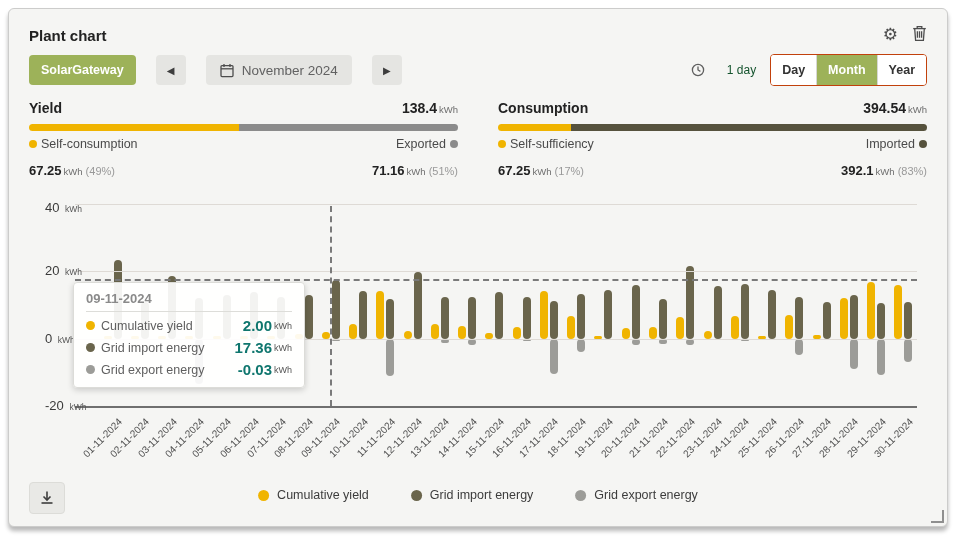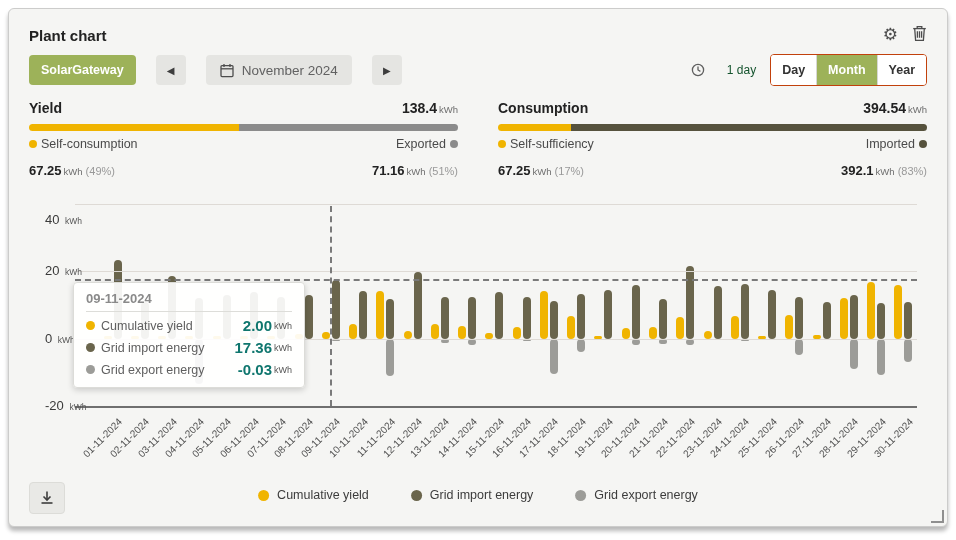--- a/index.html
+++ b/index.html
@@ -382,21 +382,21 @@
           <span class="unit">kWh</span>
       </div>
       <div class="tt-row">
         <span class="dot" style="background-color: rgb(156, 156, 152);"></span>
         <span>Grid export energy</span>
         <span class="tt-val">-0.03</span>
           <span class="unit">kWh</span>
       </div>
     </div>
   <div class="gridline" style="top: 0px;"></div>
-      <div class="ylabel" style="top: 16px;">40 <span class="unit">kWh</span></div>
+      <div class="ylabel" style="top: 4px;">40 <span class="unit">kWh</span></div>
       <div class="gridline" style="top: 67.3333px;"></div>
       <div class="ylabel" style="top: 67.3333px;">20 <span class="unit">kWh</span></div>
       <div class="gridline" style="top: 134.667px;"></div>
       <div class="ylabel" style="top: 134.667px;">0 <span class="unit">kWh</span></div>
       <div class="gridline dark" style="top: 202px;"></div>
       <div class="ylabel" style="top: 202px;">-20 <span class="unit">kWh</span></div>
       <div class="crossh-h" style="top: 75.2213px;"></div>
     </div>
 
   <div class="footer">

